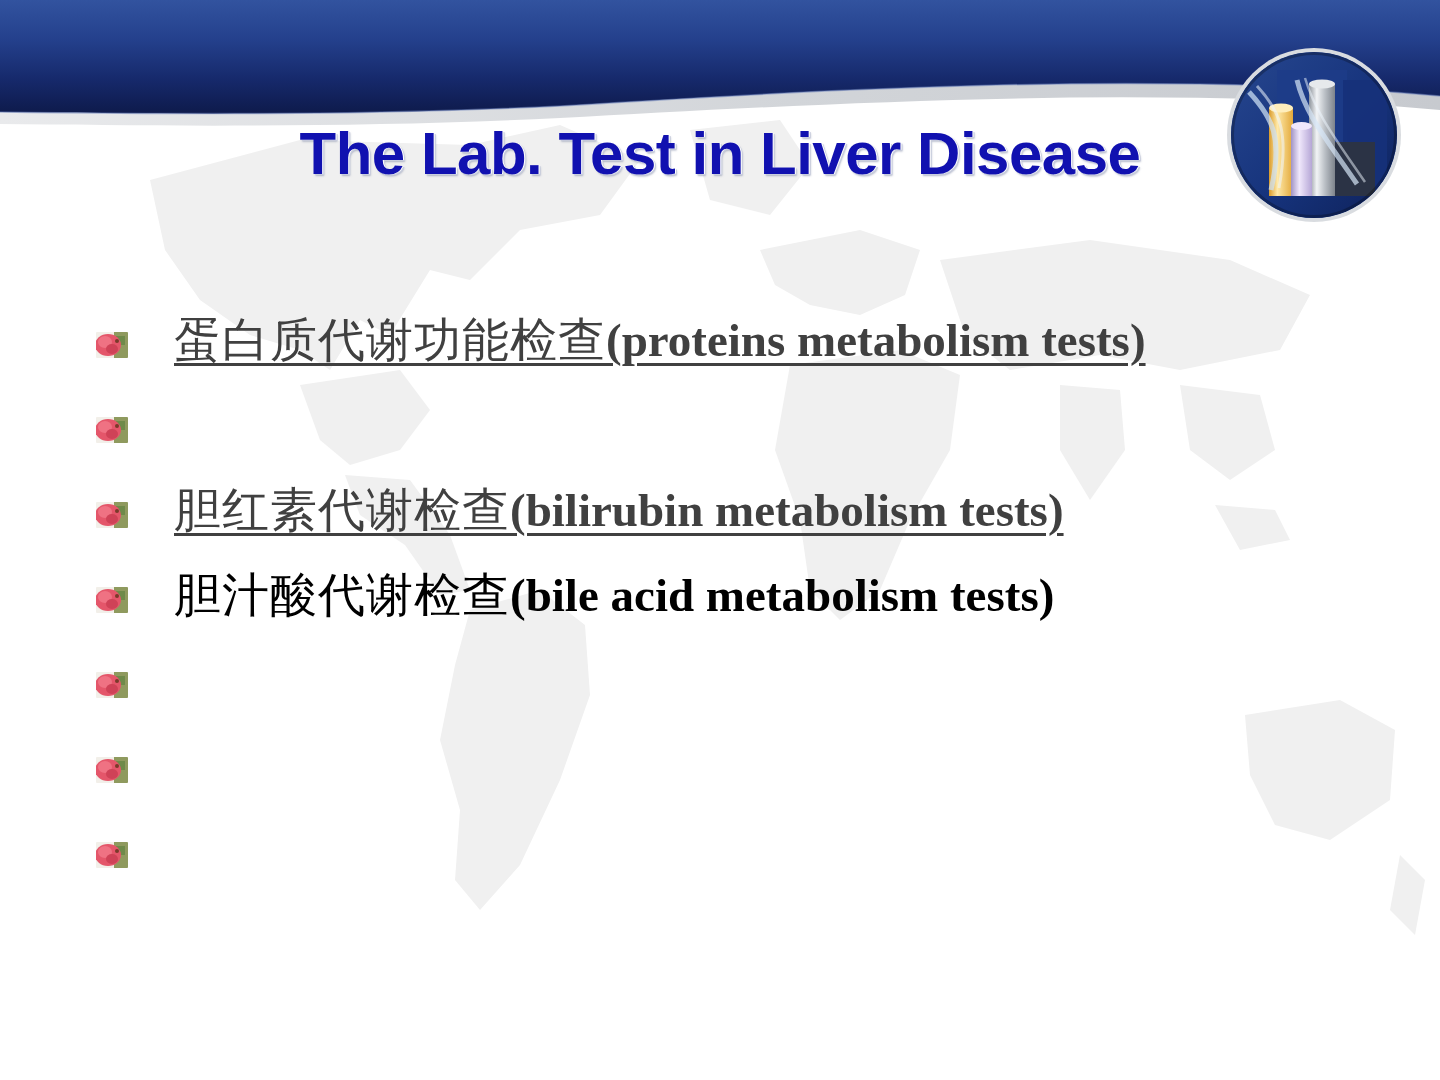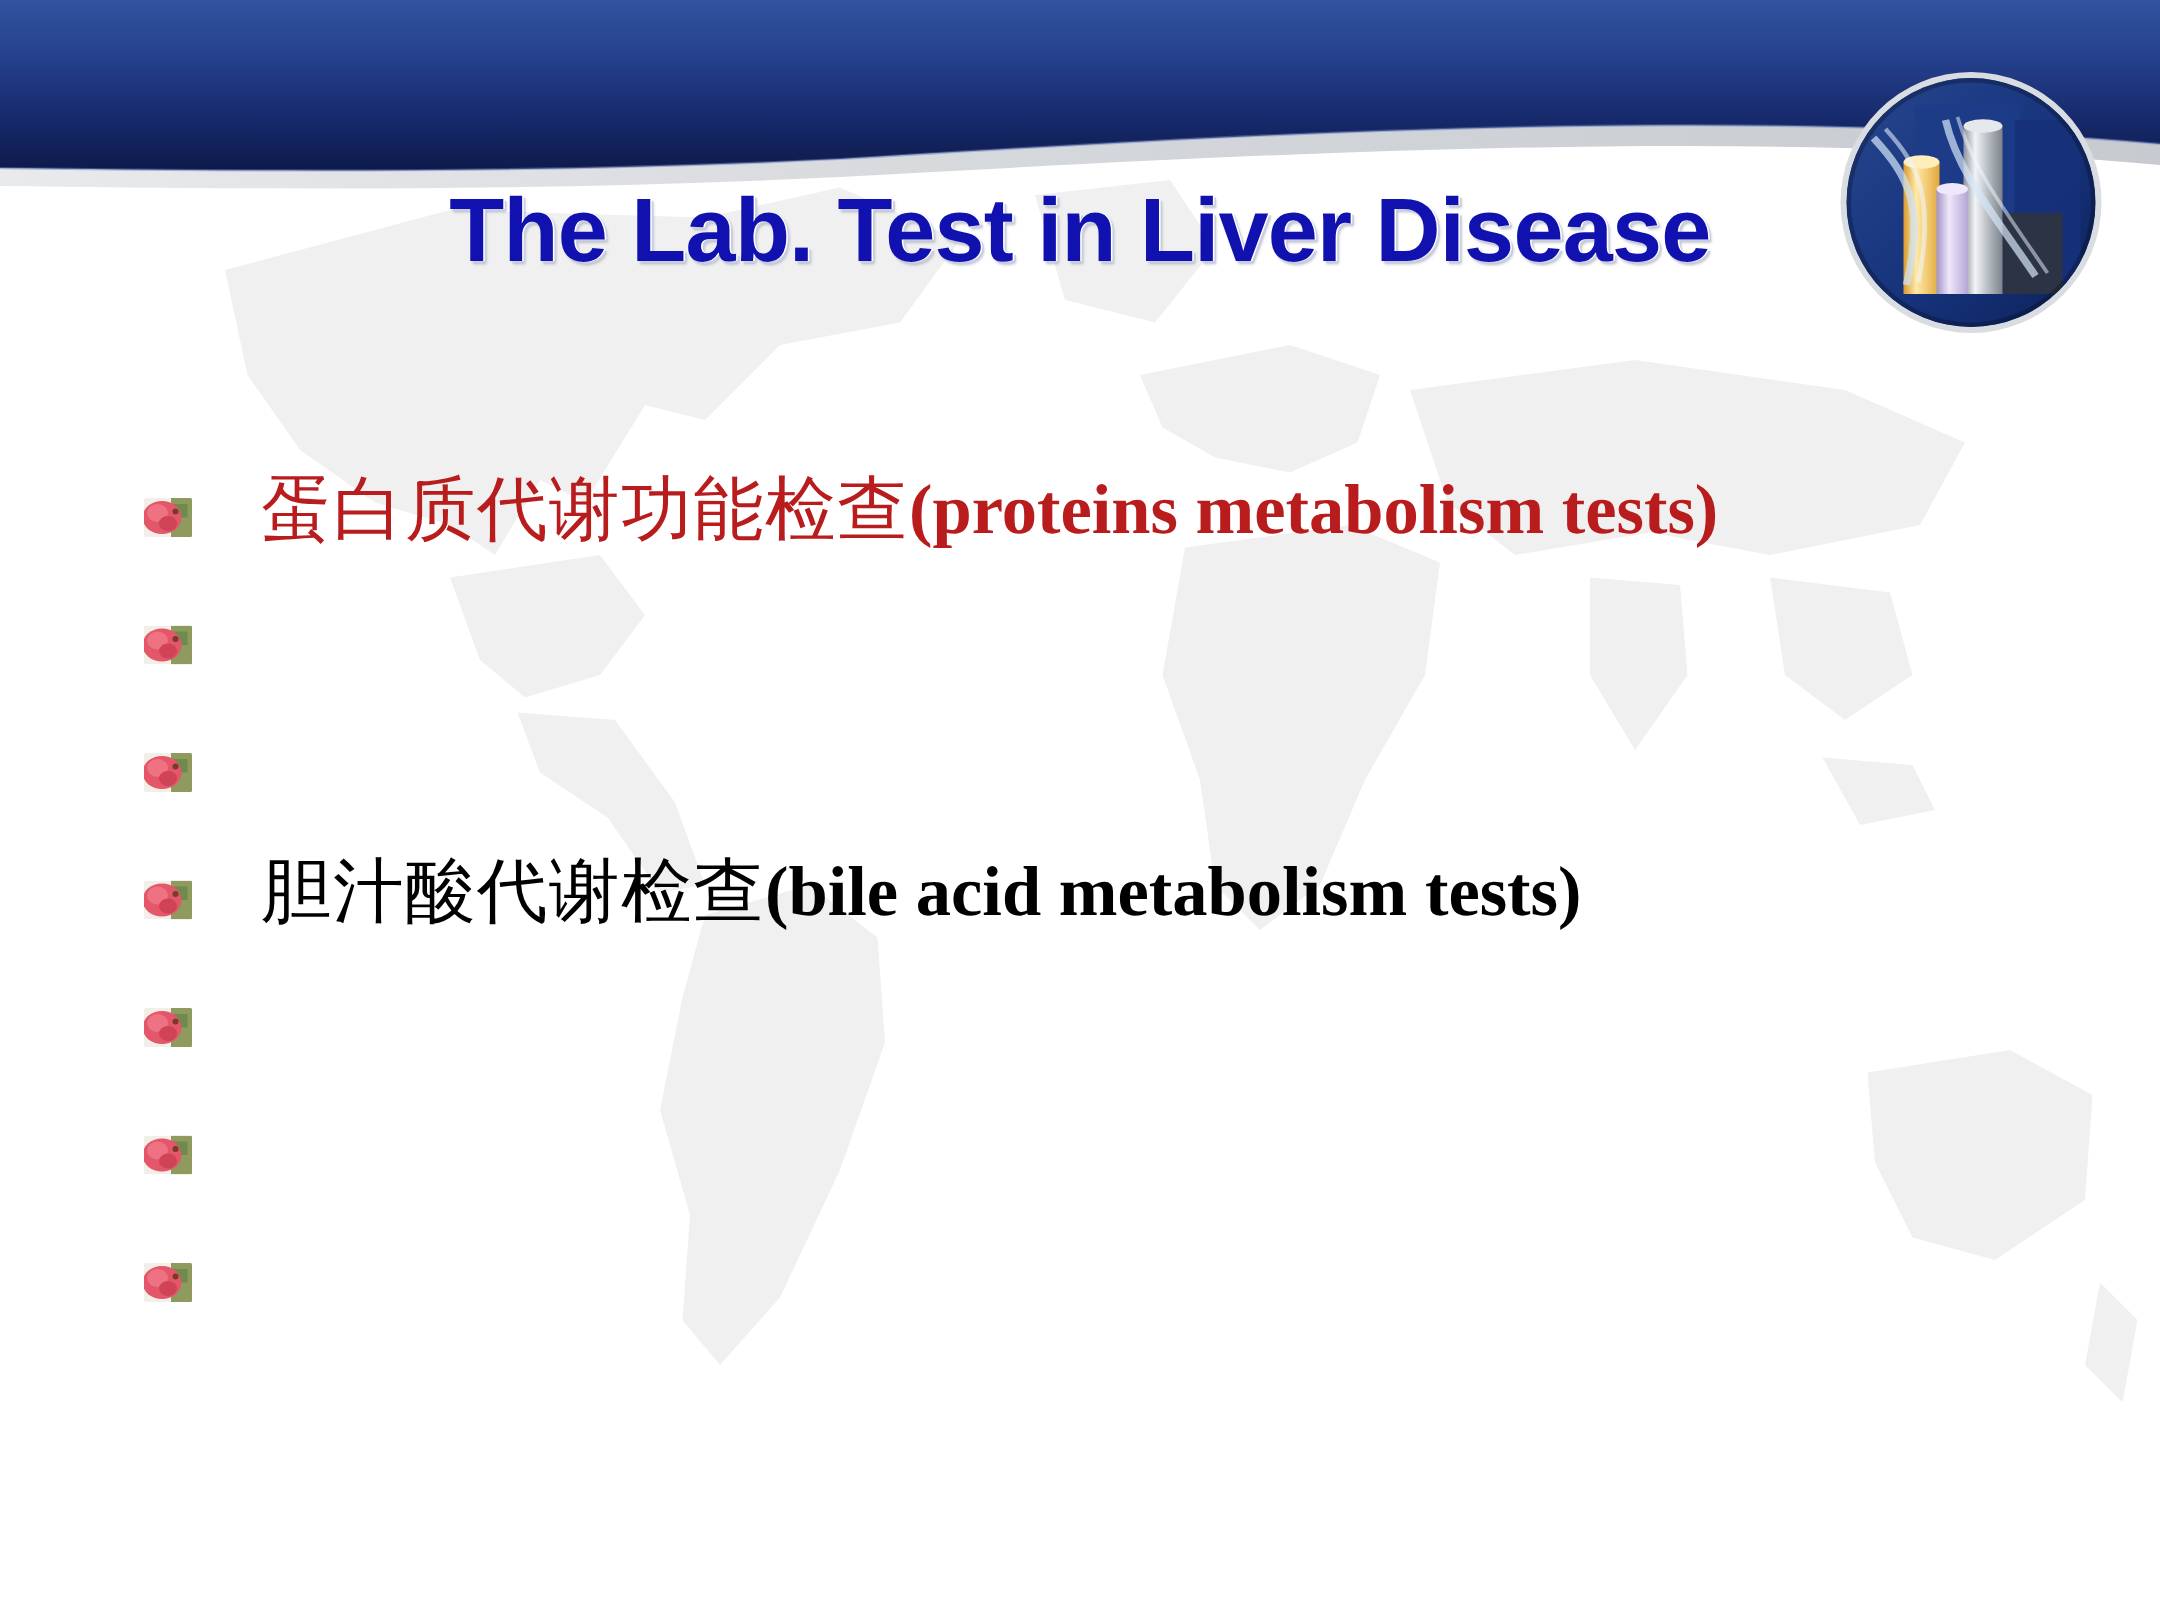--- a/index.html
+++ b/index.html
@@ -102,21 +102,22 @@
 
   .bullet-text {
     flex: 0 0 auto;
     font-family: "Liberation Serif", serif;
     font-weight: bold;
     font-size: 47px;
     line-height: 1.02;
     color: #000000;
   }
   .bullet-text.purple {
-    color: #b91c1c;
+    color: #404040;
+    text-decoration: underline;
     text-underline-offset: 7px;
     text-decoration-thickness: 3px;
   }
   .bullet-text .cjk {
     font-family: "DejaVu Sans", sans-serif;
     font-weight: normal;
     letter-spacing: 1px;
   }
 </style>
 </head>
@@ -272,20 +273,21 @@
         <svg width="32" height="26" viewBox="0 0 32 26" xmlns="http://www.w3.org/2000/svg" aria-hidden="true">
           <rect x="0" y="0" width="32" height="26" fill="#f2efe9"></rect>
           <rect x="18" y="0" width="14" height="26" fill="#8f9a5e"></rect>
           <rect x="20" y="4" width="9" height="9" fill="#6f8a4a"></rect>
           <ellipse cx="12" cy="13" rx="13" ry="11" fill="#e4566a"></ellipse>
           <ellipse cx="9" cy="10" rx="7" ry="6" fill="#ef7283"></ellipse>
           <ellipse cx="16" cy="17" rx="6" ry="5" fill="#cf4257"></ellipse>
           <circle cx="21" cy="9" r="2" fill="#7a3a2a"></circle>
         </svg>
       </span>
+      <span class="bullet-text purple"><span class="cjk">胆红素代谢检查</span><span>(bilirubin metabolism tests)</span></span>
     </div>
 
     <div class="bullet-row">
       <span class="bullet-marker">
         <svg width="32" height="26" viewBox="0 0 32 26" xmlns="http://www.w3.org/2000/svg" aria-hidden="true">
           <rect x="0" y="0" width="32" height="26" fill="#f2efe9"></rect>
           <rect x="18" y="0" width="14" height="26" fill="#8f9a5e"></rect>
           <rect x="20" y="4" width="9" height="9" fill="#6f8a4a"></rect>
           <ellipse cx="12" cy="13" rx="13" ry="11" fill="#e4566a"></ellipse>
           <ellipse cx="9" cy="10" rx="7" ry="6" fill="#ef7283"></ellipse>

